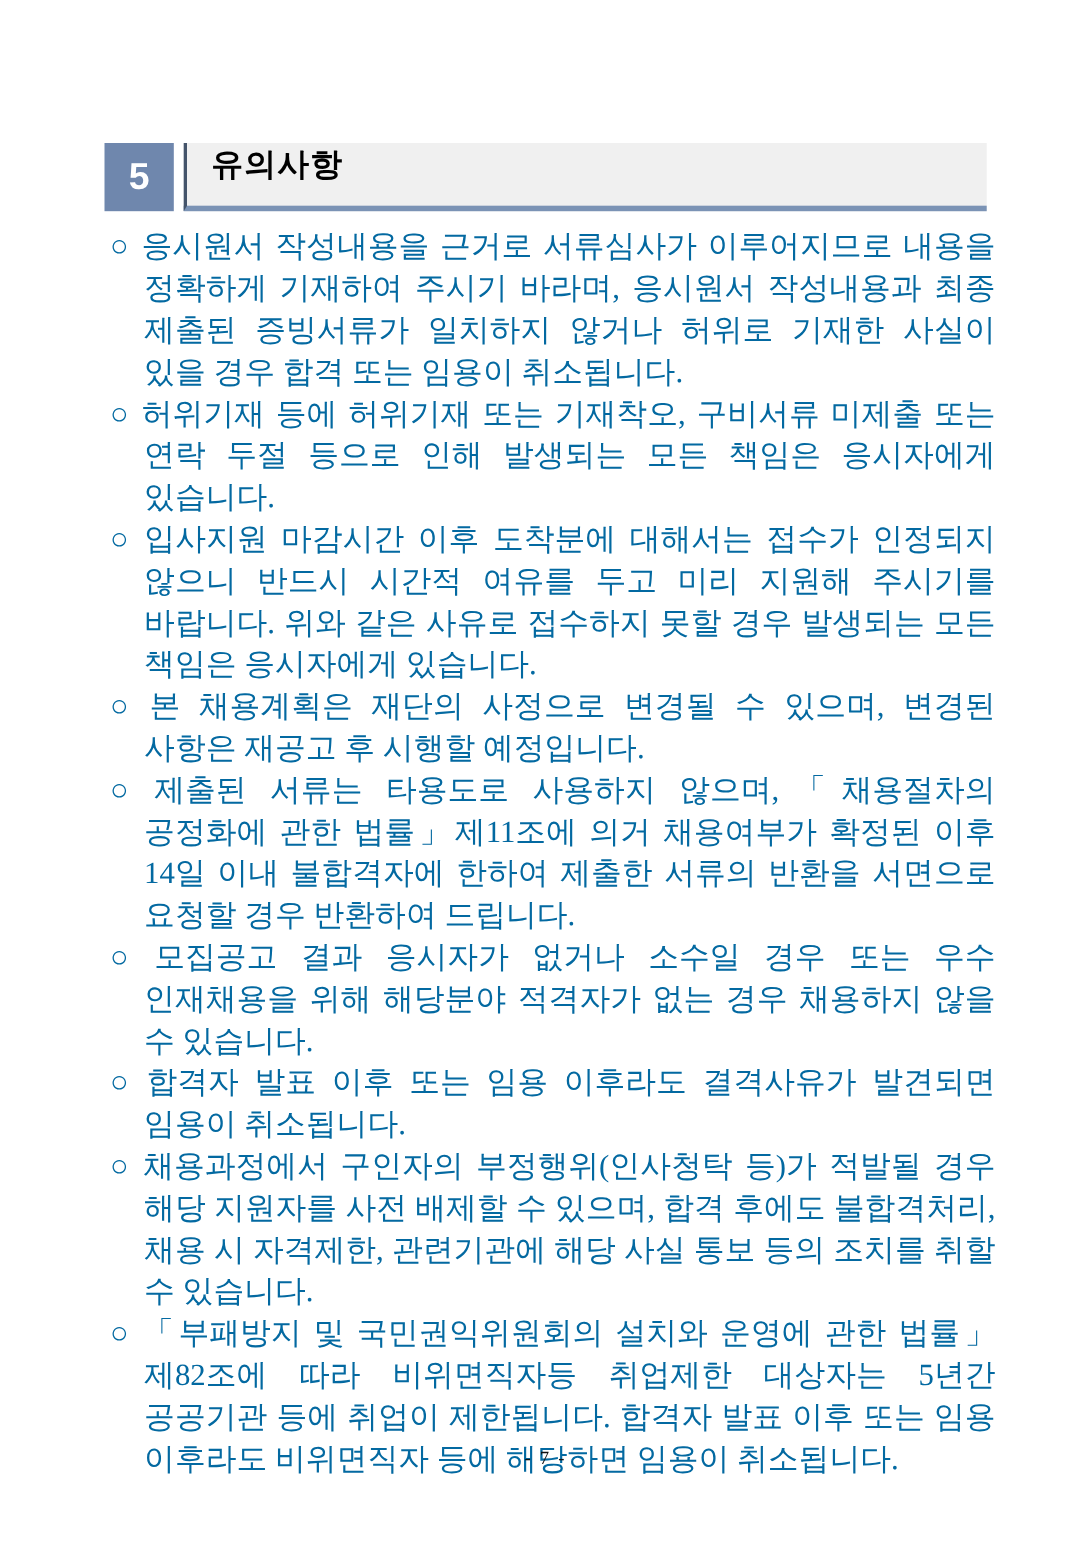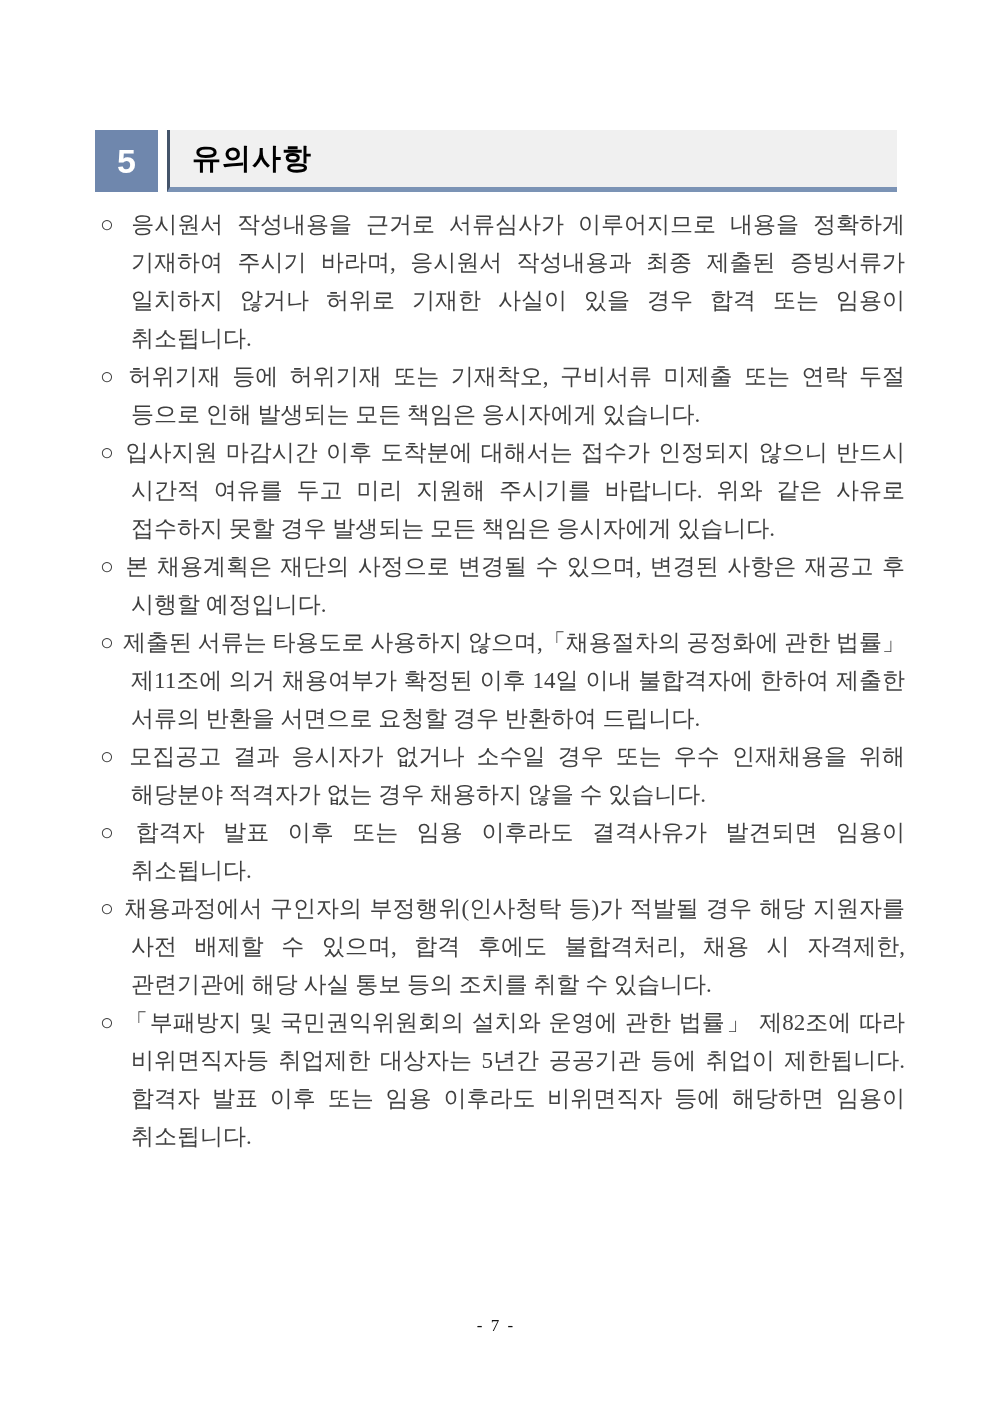--- a/index.html
+++ b/index.html
@@ -35,44 +35,43 @@
   }
   .header-gap {
     width: 9px;
   }
   .title-bar {
     flex: 1;
     background: #f0f0f0;
     border-left: 3px solid #44546a;
     border-bottom: 5px solid #7b93b5;
     display: flex;
-    align-items: center;
     padding-left: 22px;
     box-sizing: border-box;
   }
   .title-bar .title-text {
     font-family: "Liberation Sans", sans-serif;
     font-weight: bold;
     font-size: 29px;
     color: #000000;
     letter-spacing: 1px;
   }
   .notices {
     margin: 14px 87px 0 100px;
   }
   p.notice {
     margin: 0;
-    font-size: 23px;
+    font-size: 28px;
     line-height: 38px;
     text-align: justify;
     text-justify: inter-word;
     padding-left: 31px;
     text-indent: -31px;
     word-break: keep-all;
-    color: #404040;
+    color: #0369a1;
   }
   p.notice .marker {
     display: inline;
     margin-right: 9px;
   }
   .footer {
     position: absolute;
     top: 1316px;
     left: 0;
     width: 100%;

